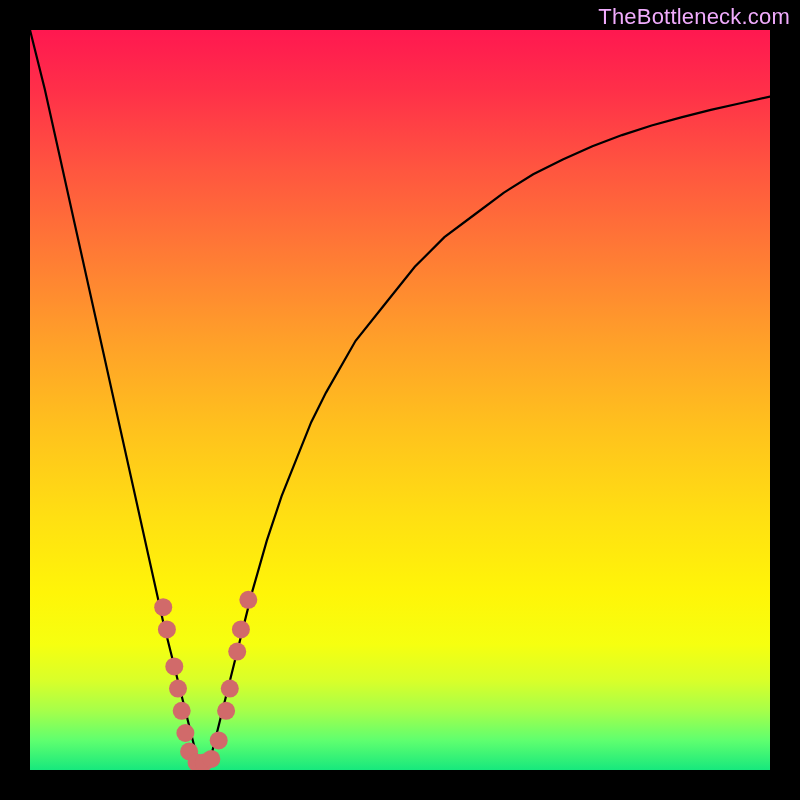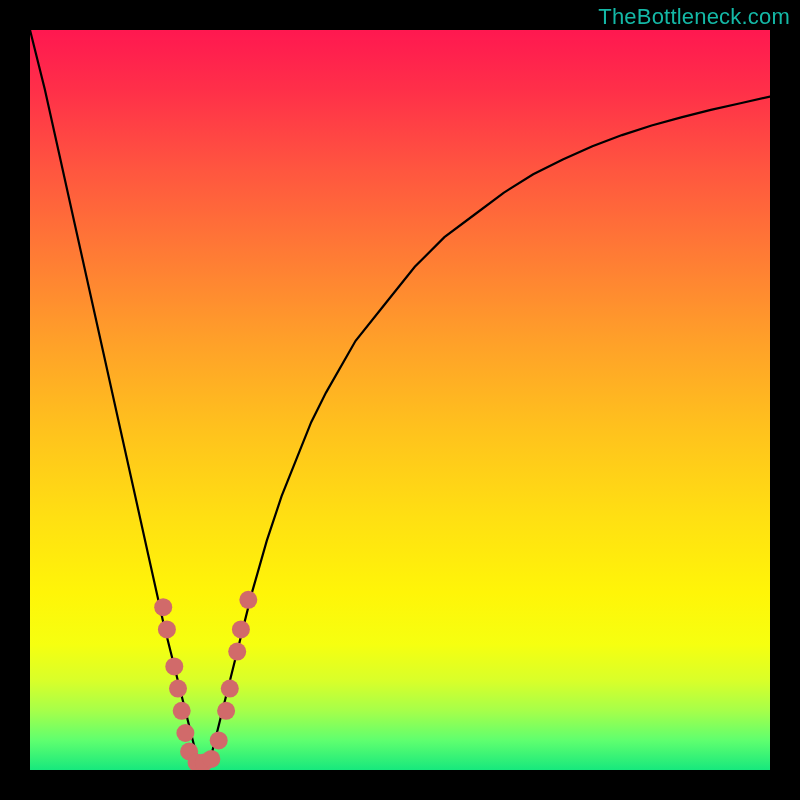--- a/index.html
+++ b/index.html
@@ -44,21 +44,21 @@
     position: absolute;
     left: 0;
     top: 0;
     width: 740px;
     height: 740px;
   }
   .watermark {
     position: absolute;
     top: 4px;
     right: 10px;
-    color: #14b8a6;
+    color: #f0abfc;
     font-size: 22px;
     font-weight: 500;
     letter-spacing: 0.2px;
     user-select: none;
   }
 </style>
 </head>
 <body>
 
 <div class="frame">

